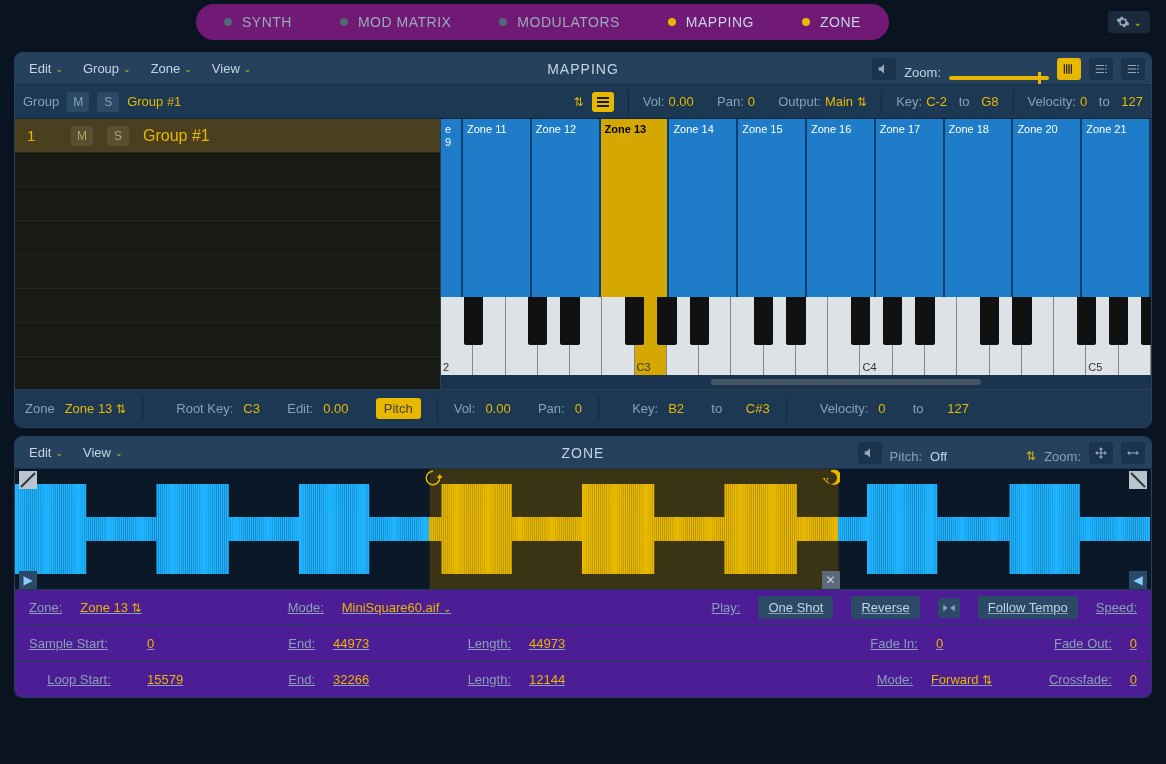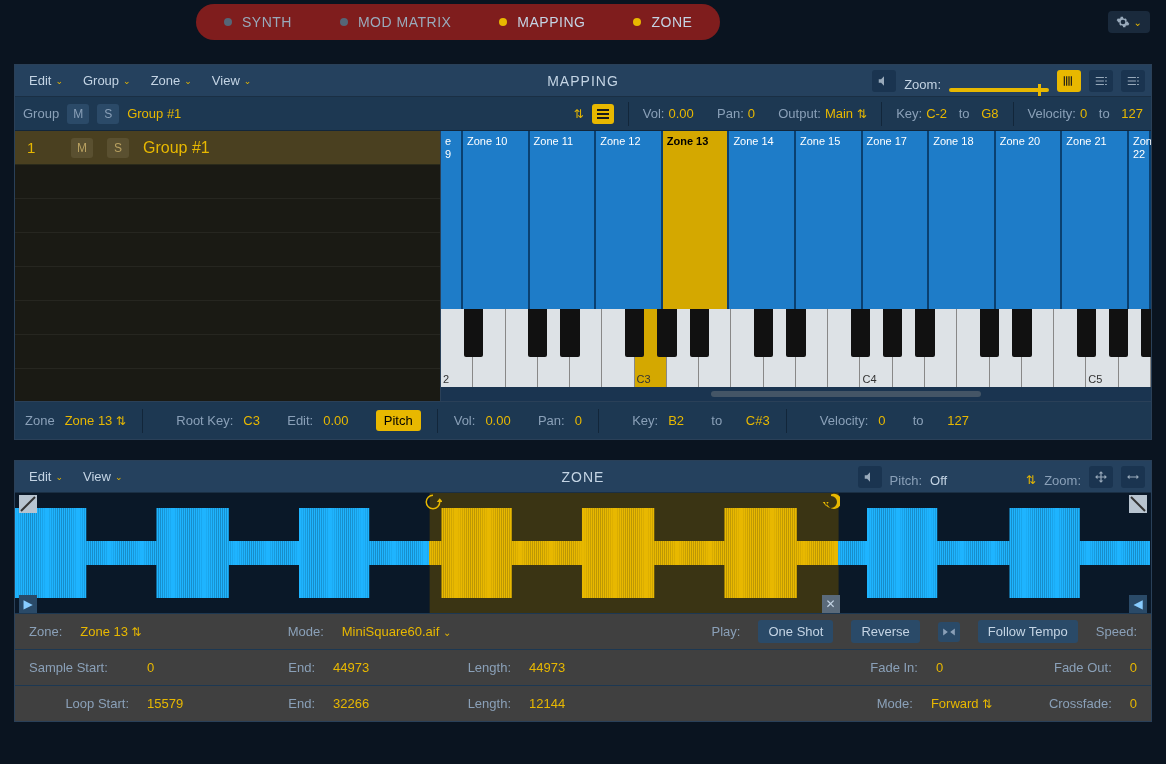--- a/index.html
+++ b/index.html
@@ -1,30 +1,30 @@
 <!DOCTYPE html>
 <html><head>
 <meta charset="utf-8">
 <style>
   * { box-sizing: border-box; margin: 0; padding: 0; font-family: -apple-system, "Helvetica Neue", Arial, sans-serif; }
   body { background: #0a1420; color: #8aa0b8; width: 1166px; height: 764px; overflow: hidden; font-size: 13px; }
   
   
   .top-tabs { display: flex; align-items: center; height: 44px; padding: 0 16px; background: #0a1420; }
-  .tab-group { display: flex; gap: 0; margin-left: 180px; background: #7f1d1d; border-radius: 20px; padding: 4px; }
+  .tab-group { display: flex; gap: 0; margin-left: 180px; background: #701a75; border-radius: 20px; padding: 4px; }
   .tab { padding: 6px 24px; display: flex; align-items: center; gap: 10px; color: #9ab; cursor: pointer; font-size: 14px; letter-spacing: 0.5px; }
   .tab .dot { width: 8px; height: 8px; border-radius: 50%; background: #556677; }
   .tab.active .dot { background: #e8b800; }
   .tab.active { color: #c4d4e4; }
   .gear-btn { margin-left: auto; background: #1a2a3c; border-radius: 4px; padding: 4px 8px; display: flex; align-items: center; gap: 4px; cursor: pointer; }
   .gear-btn svg { width: 14px; height: 14px; fill: #9ab; }
   .chev { color: #e8b800; font-size: 10px; }
   
   
-  .panel { margin: 20px 14px; border: 1px solid #2a4058; border-radius: 0; background: #12263a; overflow: hidden; }
+  .panel { margin: 8px 14px; border: 1px solid #2a4058; border-radius: 8px; background: #12263a; overflow: hidden; }
   .panel-header { display: flex; align-items: center; height: 32px; background: #25415e; border-bottom: 1px solid #1a2f44; padding: 0 6px; gap: 4px; }
   .menu-btn { display: flex; align-items: center; gap: 4px; padding: 3px 8px; color: #c4d4e4; cursor: pointer; border-radius: 3px; }
   .menu-btn .chev { font-size: 9px; }
   .header-title { position: absolute; left: 50%; transform: translateX(-50%); color: #c4d4e4; font-size: 14px; letter-spacing: 1px; }
   .header-right { margin-left: auto; display: flex; align-items: flex-end; gap: 8px; }
   .icon-btn { width: 24px; height: 22px; display: flex; align-items: center; justify-content: center; background: #1a3450; border-radius: 3px; cursor: pointer; }
   .icon-btn.active { background: #e8b800; }
   .icon-btn svg { width: 14px; height: 14px; fill: #9ab; }
   .icon-btn.active svg { fill: #1a1a1a; }
   .zoom-label { color: #c4d4e4; }
@@ -64,52 +64,56 @@
   .white-key { flex: 1; border-right: 1px solid #888; background: #dde2e6; position: relative; }
   .white-key.sel { background: #d4a800; }
   .key-label { position: absolute; bottom: 2px; left: 2px; font-size: 11px; color: #333; }
   .black-keys { position: absolute; top: 0; left: 0; right: 0; height: 48px; display: flex; pointer-events: none; }
   .black-key { position: absolute; width: 18px; height: 48px; background: #111; border-radius: 0 0 2px 2px; }
   .scrollbar-h { height: 14px; background: #1a3450; position: relative; }
   .scrollbar-h .thumb { position: absolute; left: 38%; width: 38%; height: 6px; top: 4px; background: #456; border-radius: 3px; }
   
   
   .zone-bar { display: flex; align-items: center; height: 38px; background: #1d3852; border-top: 1px solid #2a4058; padding: 0 10px; gap: 10px; }
-  .pitch-btn { background: #e8b800; color: #000000; padding: 3px 8px; border-radius: 3px; cursor: pointer; font-size: 13px; }
+  .pitch-btn { background: #e8b800; color: #404040; padding: 3px 8px; border-radius: 3px; cursor: pointer; font-size: 13px; }
   
   
   .panel.zone-editor { margin-top: 6px; }
   .waveform-area { height: 120px; background: #0a1828; position: relative; overflow: hidden; }
   .waveform-area svg { width: 100%; height: 100%; }
   .marker-top { position: absolute; top: 0; width: 20px; height: 20px; }
   .marker-top svg { width: 18px; height: 18px; }
   .marker-bottom { position: absolute; bottom: 0; width: 18px; height: 18px; display: flex; align-items: center; justify-content: center; background: #2a4058; color: #c4d4e4; font-size: 12px; cursor: pointer; }
   .diag-icon { position: absolute; top: 2px; width: 18px; height: 18px; background: #b8c4d0; }
   .diag-icon svg { width: 18px; height: 18px; }
   
-  .zone-params { background: #404040; }
+  .zone-params { background: #4c1d95; text-decoration: underline; }
   .param-row { display: flex; align-items: center; height: 36px; padding: 0 14px; gap: 18px; border-top: 1px solid #1d3852; }
   .toggle-btn { background: #2a4a68; color: #c4d4e4; padding: 4px 10px; border-radius: 3px; cursor: pointer; font-size: 13px; }
   .bowtie { width: 22px; height: 20px; background: #2a4a68; border-radius: 3px; display: flex; align-items: center; justify-content: center; cursor: pointer; }
   .bowtie svg { width: 14px; height: 10px; fill: #8aa0b8; }
   
   .zhr { display:flex; align-items:center; gap:6px; }
 </style>
 </head>
 <body>
 
 <div class="top-tabs">
   <div class="tab-group">
     <div class="tab">
         <span class="dot"></span>
         <span>SYNTH</span>
       </div>
     <div class="tab">
         <span class="dot"></span>
         <span>MOD MATRIX</span>
+      </div>
+    <div class="tab">
+        <span class="dot"></span>
+        <span>MODULATORS</span>
       </div>
     <div class="tab active">
         <span class="dot"></span>
         <span>MAPPING</span>
       </div>
     <div class="tab active">
         <span class="dot"></span>
         <span>ZONE</span>
       </div>
   </div>
@@ -211,31 +215,30 @@
       <div class="group-list-empty"></div>
         <div class="group-list-empty"></div>
         <div class="group-list-empty"></div>
       <div class="group-list-empty"></div>
         <div class="group-list-empty"></div>
         <div class="group-list-empty"></div>
     </div>
     <div class="zone-grid">
       <div class="zones-row" id="zones-row">
           <div class="zone-cell first">e 9</div>
-          <div class="zone-cell">Zone 10</div>
           <div class="zone-cell">Zone 11</div>
           <div class="zone-cell">Zone 12</div>
           <div class="zone-cell selected">Zone 13</div>
           <div class="zone-cell">Zone 14</div>
           <div class="zone-cell">Zone 15</div>
+          <div class="zone-cell">Zone 16</div>
           <div class="zone-cell">Zone 17</div>
           <div class="zone-cell">Zone 18</div>
           <div class="zone-cell">Zone 20</div>
           <div class="zone-cell">Zone 21</div>
-          <div class="zone-cell last">Zon 22</div>
         </div>
       <div class="keyboard" id="keyboard">
           <div class="white-key">
             <div class="key-label">2</div>
           </div>
           <div class="white-key"></div>
           <div class="white-key"></div>
           <div class="white-key"></div>
           <div class="white-key"></div>
           <div class="white-key"></div>
@@ -948,21 +951,21 @@
       <span class="value-yellow" style="width:90px">44973</span>
       <span class="label" style="width:70px; text-align:right;">Length:</span>
       <span class="value-yellow" style="width:90px">44973</span>
       <div class="spacer"></div>
       <span class="label">Fade In:</span>
       <span class="value-yellow" style="width:100px">0</span>
       <span class="label">Fade Out:</span>
       <span class="value-yellow">0</span>
     </div>
     <div class="param-row">
-      <span class="label" style="width:100px; text-align:right;">Loop Start:</span>
+      <span class="label" style="width:100px; text-align:center;">Loop Start:</span>
       <span class="value-yellow" style="width:90px">15579</span>
       <span class="label" style="width:60px; text-align:right;">End:</span>
       <span class="value-yellow" style="width:90px">32266</span>
       <span class="label" style="width:70px; text-align:right;">Length:</span>
       <span class="value-yellow" style="width:90px">12144</span>
       <div class="spacer"></div>
       <span class="label">Mode:</span>
       <span class="value-yellow" style="width:100px"><span>Forward</span> <span class="dropdown-ind">⇅</span></span>
       <span class="label">Crossfade:</span>
       <span class="value-yellow">0</span>

